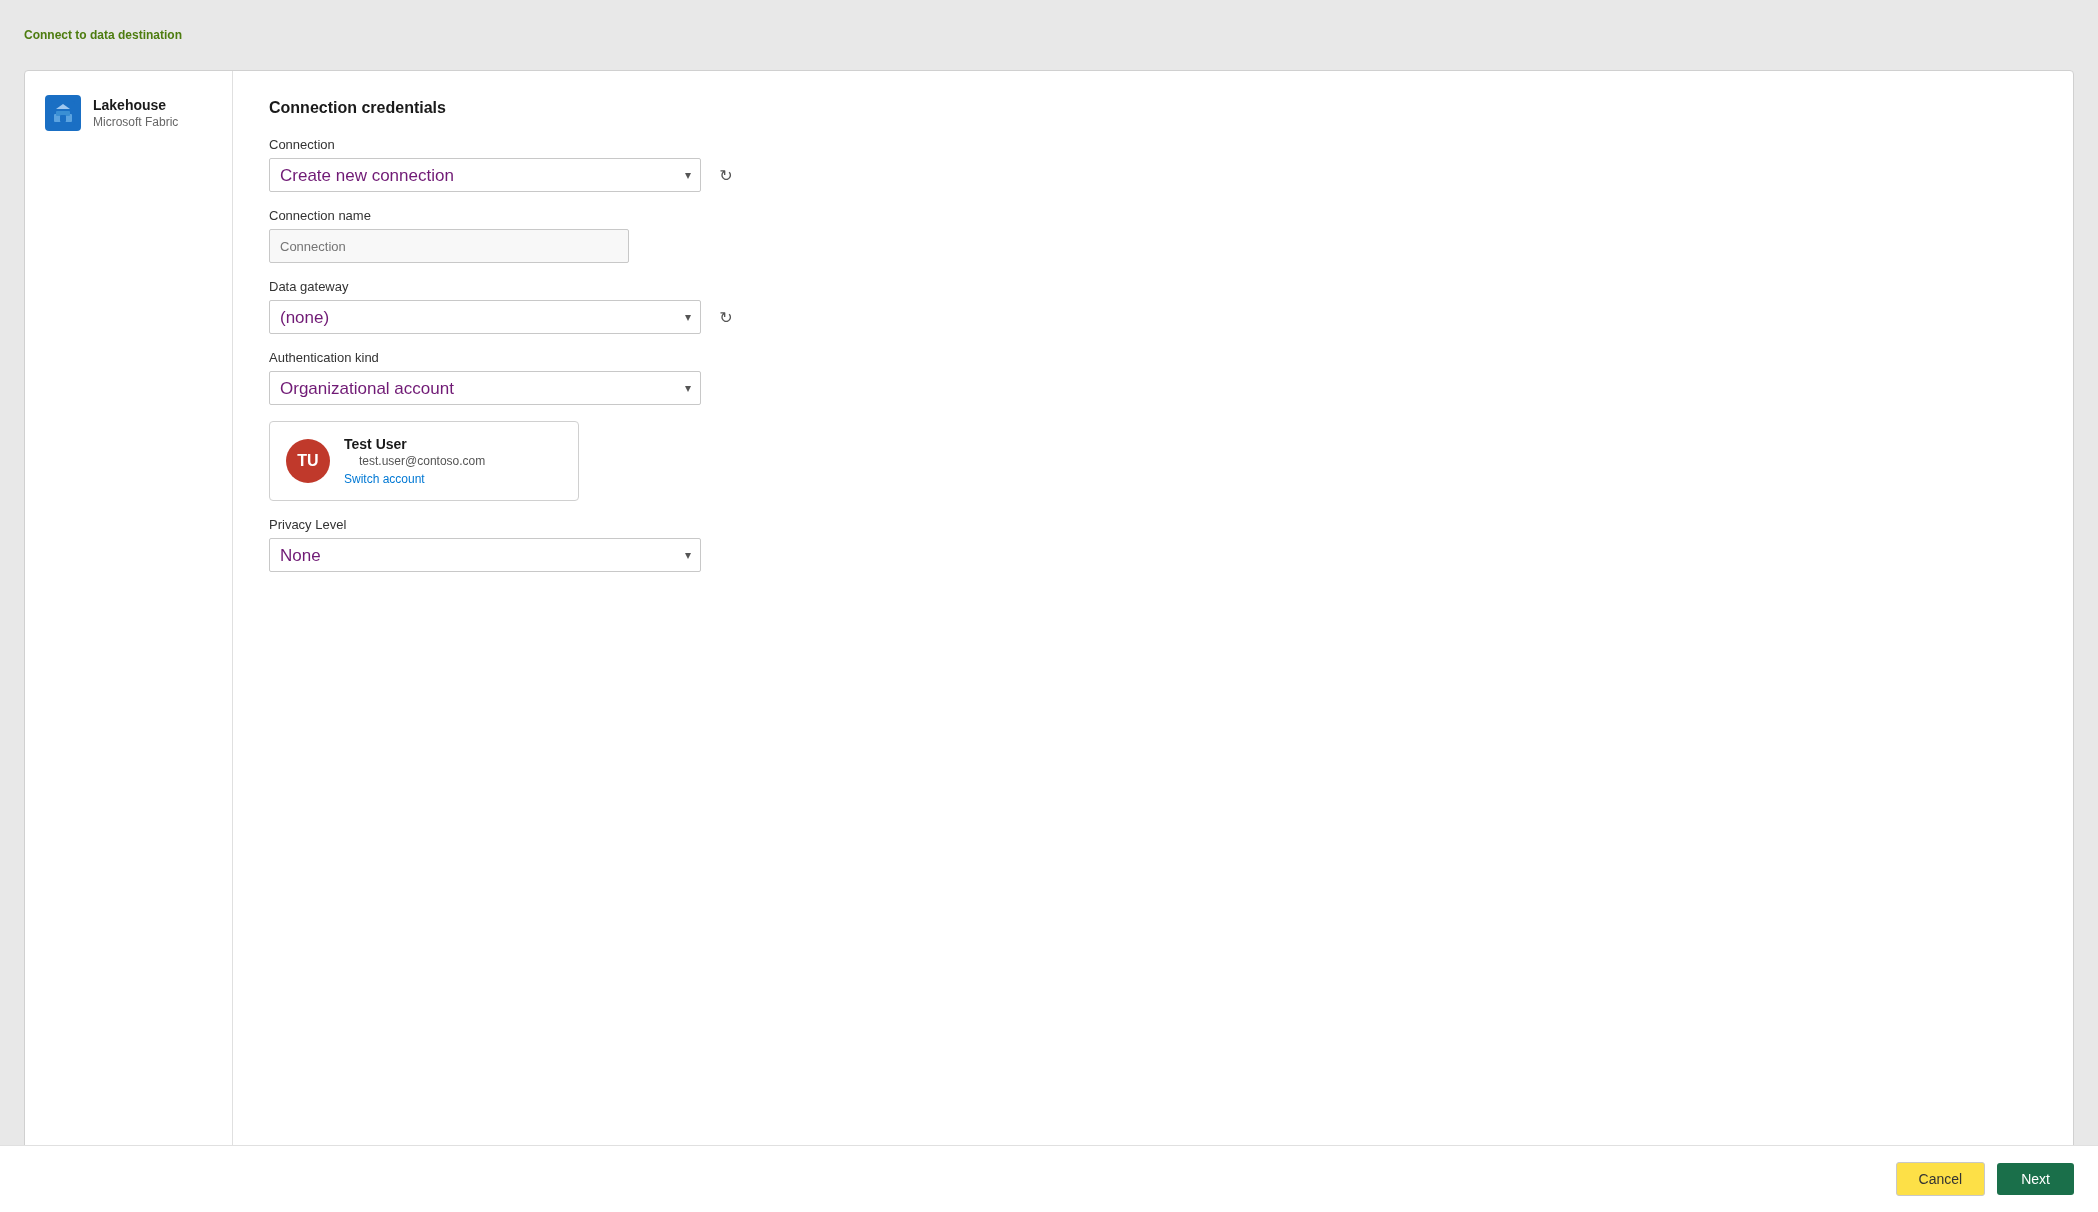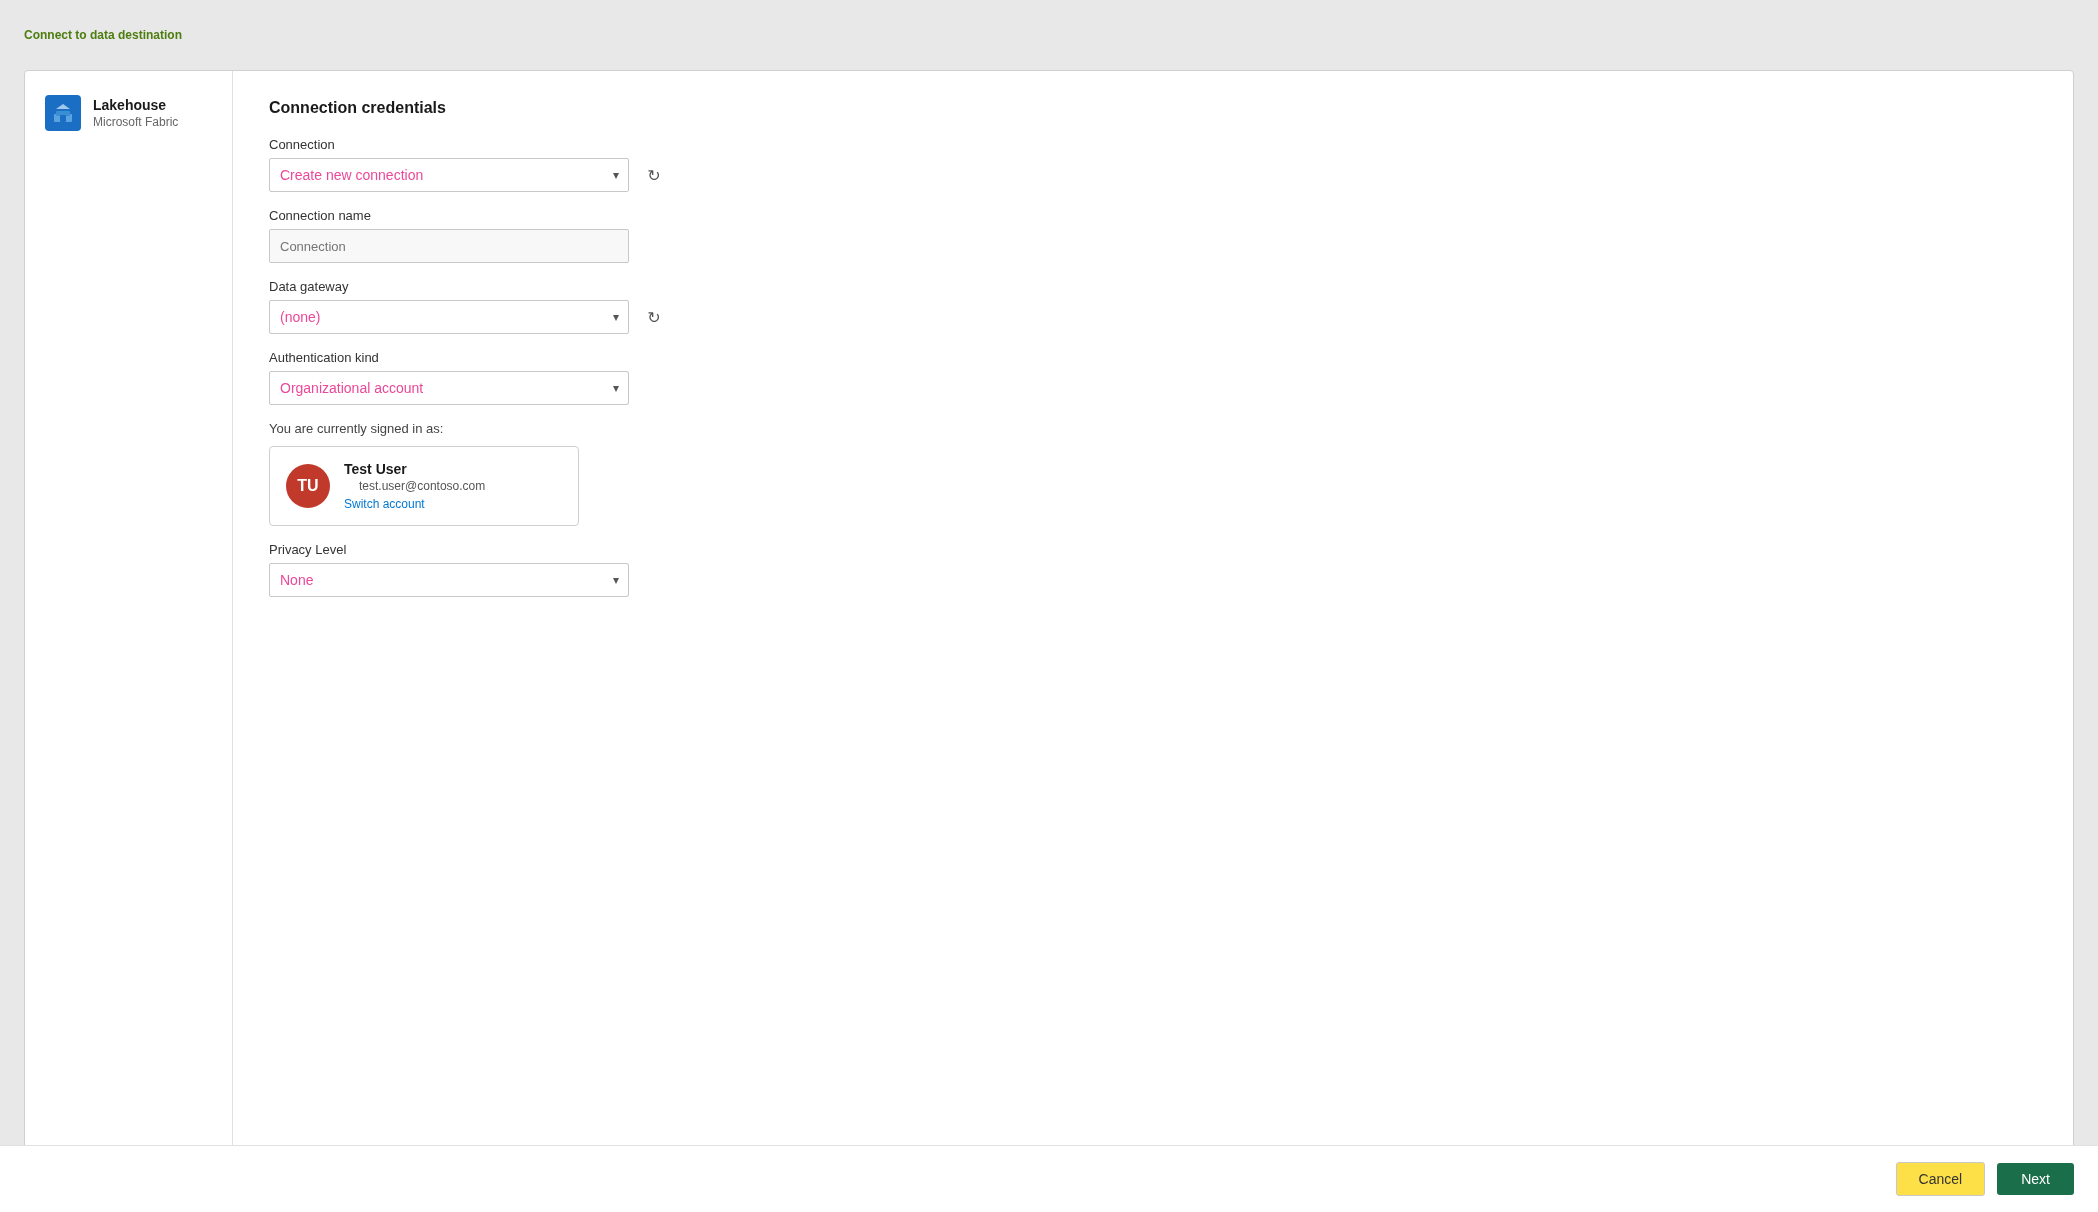--- a/index.html
+++ b/index.html
@@ -80,27 +80,27 @@
     .form-group {
       margin-bottom: 16px;
     }
     .form-label {
       font-size: 13px;
       color: #333;
       margin-bottom: 6px;
       display: block;
     }
     .form-select {
-      width: 360px;
+      width: 432px;
       height: 34px;
       border: 1px solid #c8c8c8;
       border-radius: 2px;
       padding: 0 32px 0 10px;
-      font-size: 14px;
-      color: #ec4899;
+      font-size: 17px;
+      color: #701a75;
       background: #ffffff;
       appearance: none;
       -webkit-appearance: none;
       cursor: pointer;
       outline: none;
     }
     .select-wrapper {
       position: relative;
       display: inline-block;
     }
@@ -296,21 +296,20 @@
       <label class="form-label">Authentication kind</label>
       <div class="select-wrapper">
         <select class="form-select">
           <option>Organizational account</option>
         </select>
         <span class="chevron-icon">▾</span>
       </div>
     </div>
 
     <div class="form-group">
-      <div class="signed-in-label">You are currently signed in as:</div>
       <div class="user-card">
         <div class="user-avatar">TU</div>
         <div class="user-info">
           <div class="user-name">Test User</div>
           <div class="user-email">test.user@contoso.com</div>
           <a class="switch-link" href="#">Switch account</a>
         </div>
       </div>
     </div>
 

